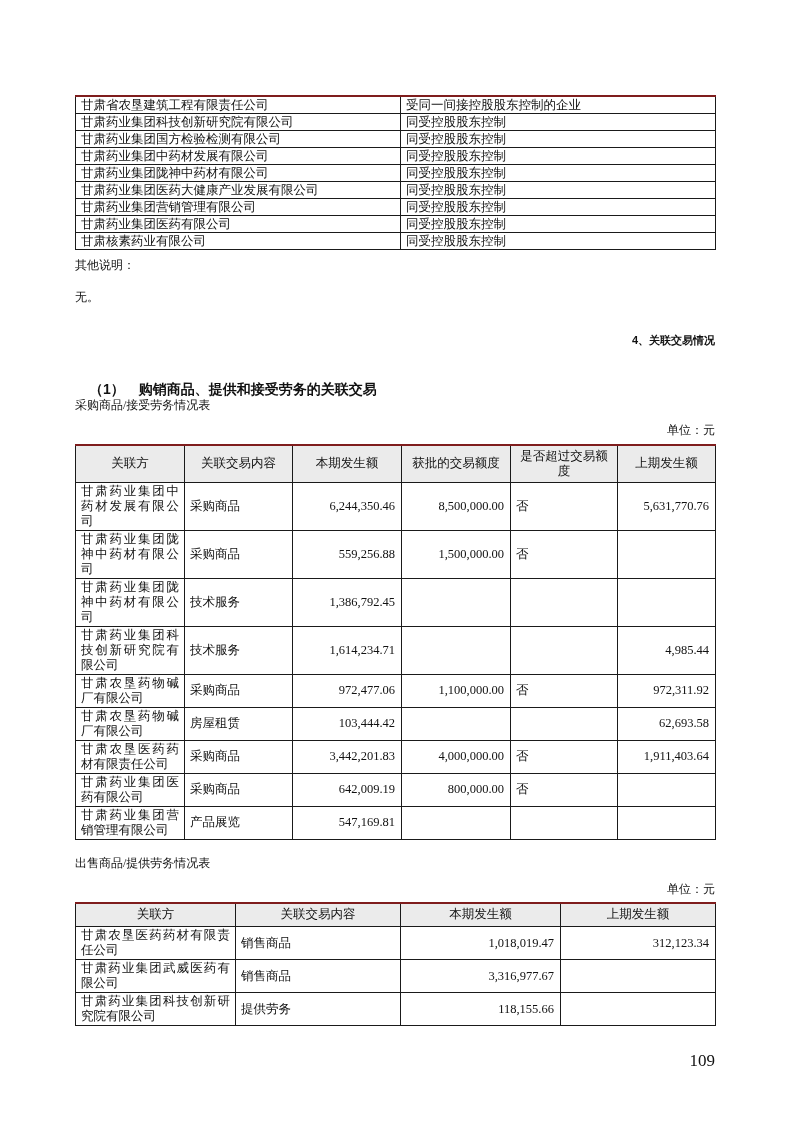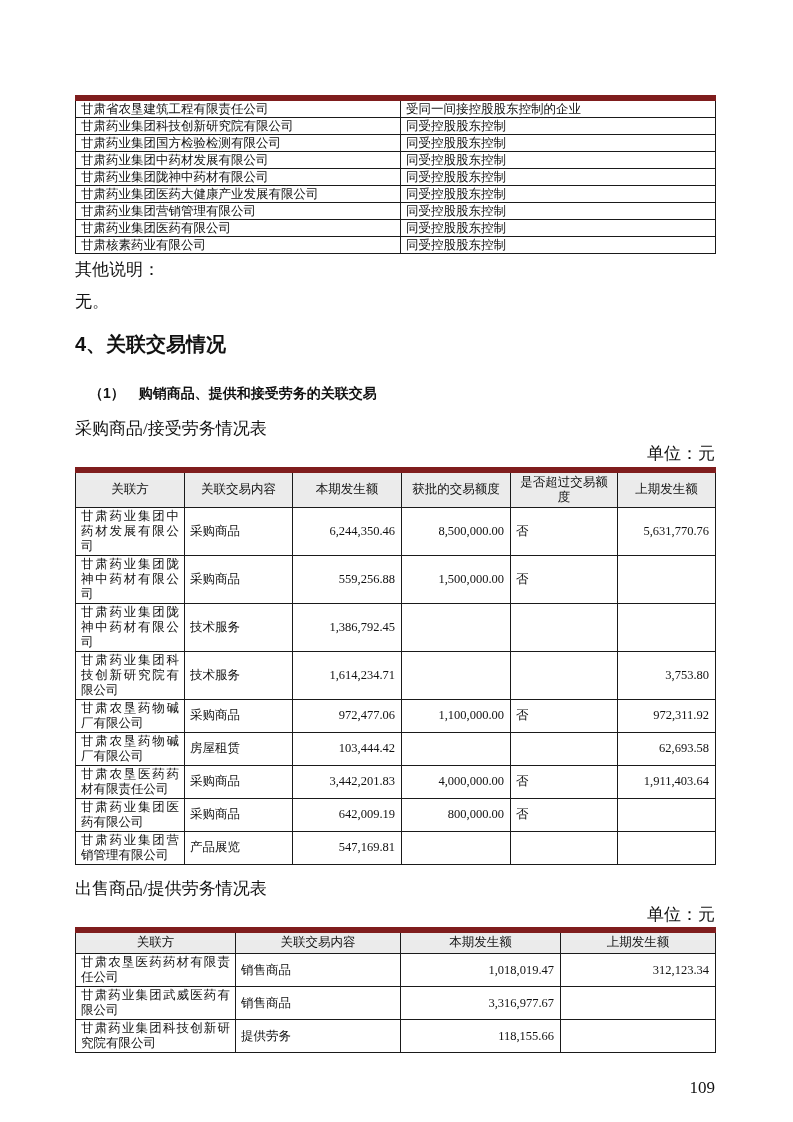--- a/index.html
+++ b/index.html
@@ -22,43 +22,43 @@
     font-size: 12.5px;
     line-height: 15px;
   }
   td, th {
     border: 1px solid #1a1a1a;
     vertical-align: middle;
     padding: 1px 5px;
     font-weight: normal;
     overflow: hidden;
   }
-  table { border-top: 6px solid #7f1d1d; }
+  table { border-top: 2px solid #7f1d1d; }
 
   
   .t-rel { margin-top: 95px; }
   .t-rel tr { height: 17px; }
   .t-rel td { line-height: 14px; }
 
   
-  .body-text { font-size: 17px; line-height: 15px; }
+  .body-text { font-size: 12px; line-height: 15px; }
   .p-notes-label { margin-top: 8px; }
   .p-notes-content { margin-top: 17px; }
   .h-section {
     margin-top: 26px;
     font-family: "Liberation Sans", "DejaVu Sans", sans-serif;
-    font-weight: bold; font-size: 20px; line-height: 19px;
+    font-weight: bold; font-size: 11px; line-height: 19px; text-align: right;
   }
   .h-subsection {
     margin-top: 30px;
     font-family: "Liberation Sans", "DejaVu Sans", sans-serif;
     font-weight: bold; font-size: 14px; line-height: 18px;
     padding-left: 14px;
   }
-  .p-caption-1 { margin-top: 19px; }
+  .p-caption-1 { }
   .p-unit { text-align: right; margin-top: 10px; }
 
   
   .t-main { margin-top: 6px; }
   .t-main thead tr { height: 37px; }
   .t-main th {
     background: #ebebeb;
     text-align: center;
   }
   .t-main tr.h3 { height: 48px; }
@@ -183,21 +183,21 @@
         <td class="cell-num"></td>
         <td></td>
         <td class="cell-num"></td>
       </tr>
       <tr class="h3">
         <td class="cell-name">甘肃药业集团科技创新研究院有限公司</td>
         <td>技术服务</td>
         <td class="cell-num">1,614,234.71</td>
         <td class="cell-num"></td>
         <td></td>
-        <td class="cell-num">3,753.80</td>
+        <td class="cell-num">4,985.44</td>
       </tr>
       <tr class="h2">
         <td class="cell-name">甘肃农垦药物碱厂有限公司</td>
         <td>采购商品</td>
         <td class="cell-num">972,477.06</td>
         <td class="cell-num">1,100,000.00</td>
         <td>否</td>
         <td class="cell-num">972,311.92</td>
       </tr>
       <tr class="h2">

